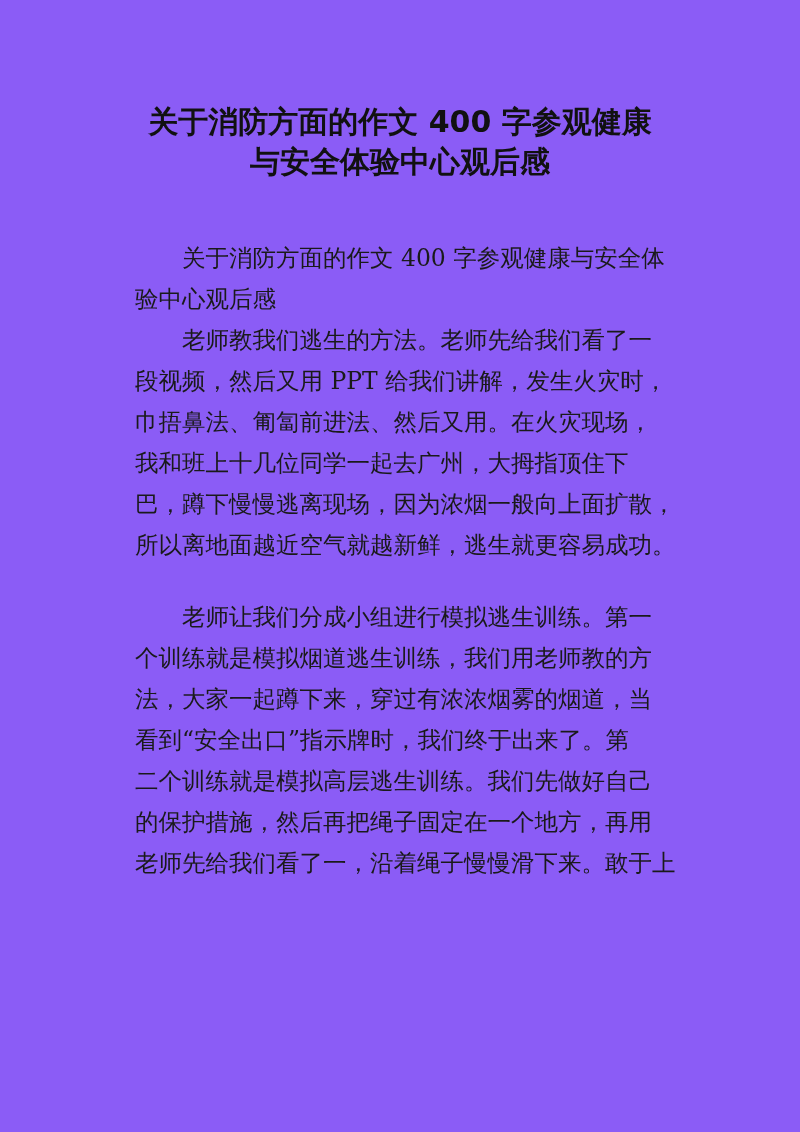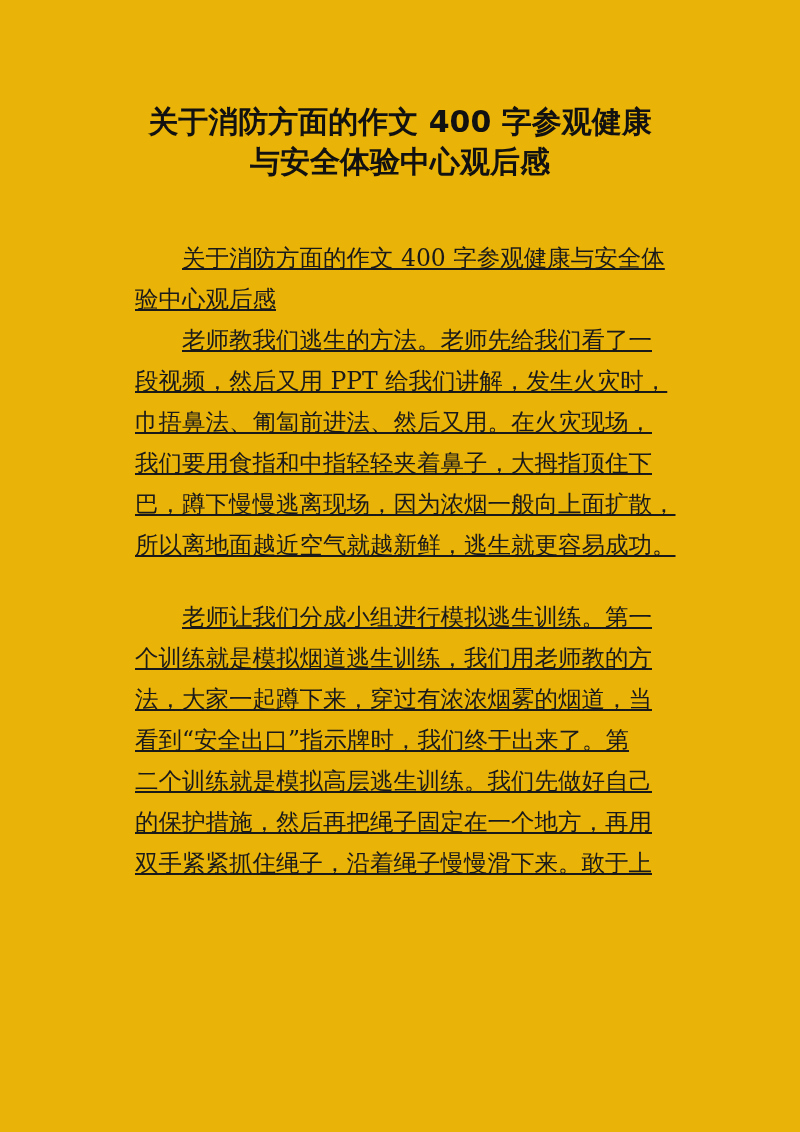--- a/index.html
+++ b/index.html
@@ -1,28 +1,28 @@
 <!DOCTYPE html>
 <html><head>
 <meta charset="utf-8">
 <style>
   html, body { margin: 0; padding: 0; background: #ffffff; }
   body { width: 800px; height: 1132px; position: relative; overflow: hidden; }
-  .page { position: absolute; left: 0; top: 0; width: 800px; height: 1132px; background: #eab308; }
+  .page { position: absolute; left: 0; top: 0; width: 800px; height: 1132px; background: #8b5cf6; }
   .title {
     position: absolute; left: 100px; top: 102px; width: 600px;
     text-align: center;
     font-family: "DejaVu Sans", sans-serif;
     font-weight: bold; font-size: 30px; line-height: 40px; color: #111;
   }
   .title div { white-space: nowrap; }
   .body-text {
     position: absolute; left: 135px; top: 238px; width: 536px;
     font-family: "DejaVu Serif", serif;
-    font-size: 23.5px; line-height: 41px; color: #1a1a1a; text-decoration: underline;
+    font-size: 23.5px; line-height: 41px; color: #1a1a1a;
   }
   .line { white-space: nowrap; height: 41px; }
   .indent { padding-left: 47px; }
   .gap { height: 31px; }
 </style>
 </head>
 <body>
 
 <div class="page">
   <div class="title">
@@ -34,28 +34,28 @@
     <div>
       <div class="line indent">关于消防方面的作文 400 字参观健康与安全体</div>
       <div class="line">验中心观后感</div>
     </div>
     <div>
     </div>
     <div>
       <div class="line indent">老师教我们逃生的方法。老师先给我们看了一</div>
       <div class="line">段视频，然后又用 PPT 给我们讲解，发生火灾时，</div>
       <div class="line">巾捂鼻法、匍匐前进法、然后又用。在火灾现场，</div>
-      <div class="line">我们要用食指和中指轻轻夹着鼻子，大拇指顶住下</div>
+      <div class="line">我和班上十几位同学一起去广州，大拇指顶住下</div>
       <div class="line">巴，蹲下慢慢逃离现场，因为浓烟一般向上面扩散，</div>
       <div class="line">所以离地面越近空气就越新鲜，逃生就更容易成功。</div>
     </div>
     <div class="gap"></div>
     <div>
       <div class="line indent">老师让我们分成小组进行模拟逃生训练。第一</div>
       <div class="line">个训练就是模拟烟道逃生训练，我们用老师教的方</div>
       <div class="line">法，大家一起蹲下来，穿过有浓浓烟雾的烟道，当</div>
       <div class="line">看到“安全出口”指示牌时，我们终于出来了。第</div>
       <div class="line">二个训练就是模拟高层逃生训练。我们先做好自己</div>
       <div class="line">的保护措施，然后再把绳子固定在一个地方，再用</div>
-      <div class="line">双手紧紧抓住绳子，沿着绳子慢慢滑下来。敢于上</div>
+      <div class="line">老师先给我们看了一，沿着绳子慢慢滑下来。敢于上</div>
     </div>
   </div>
 </div>
 
 </body></html>

